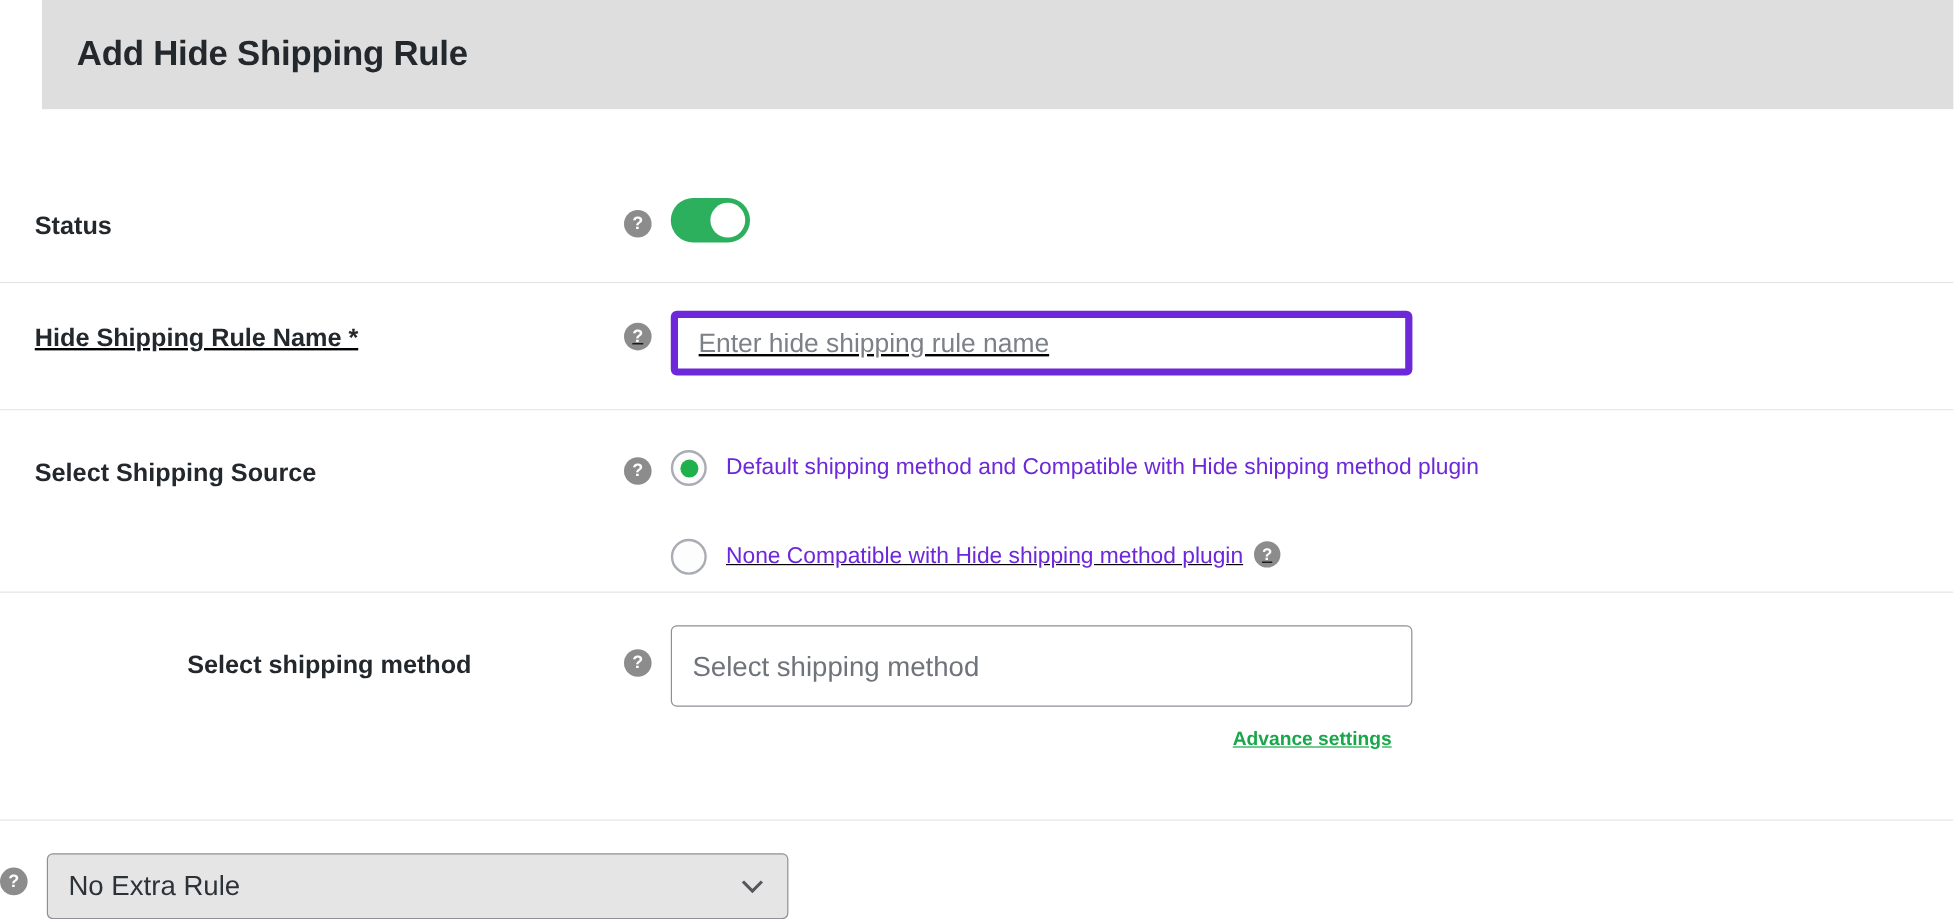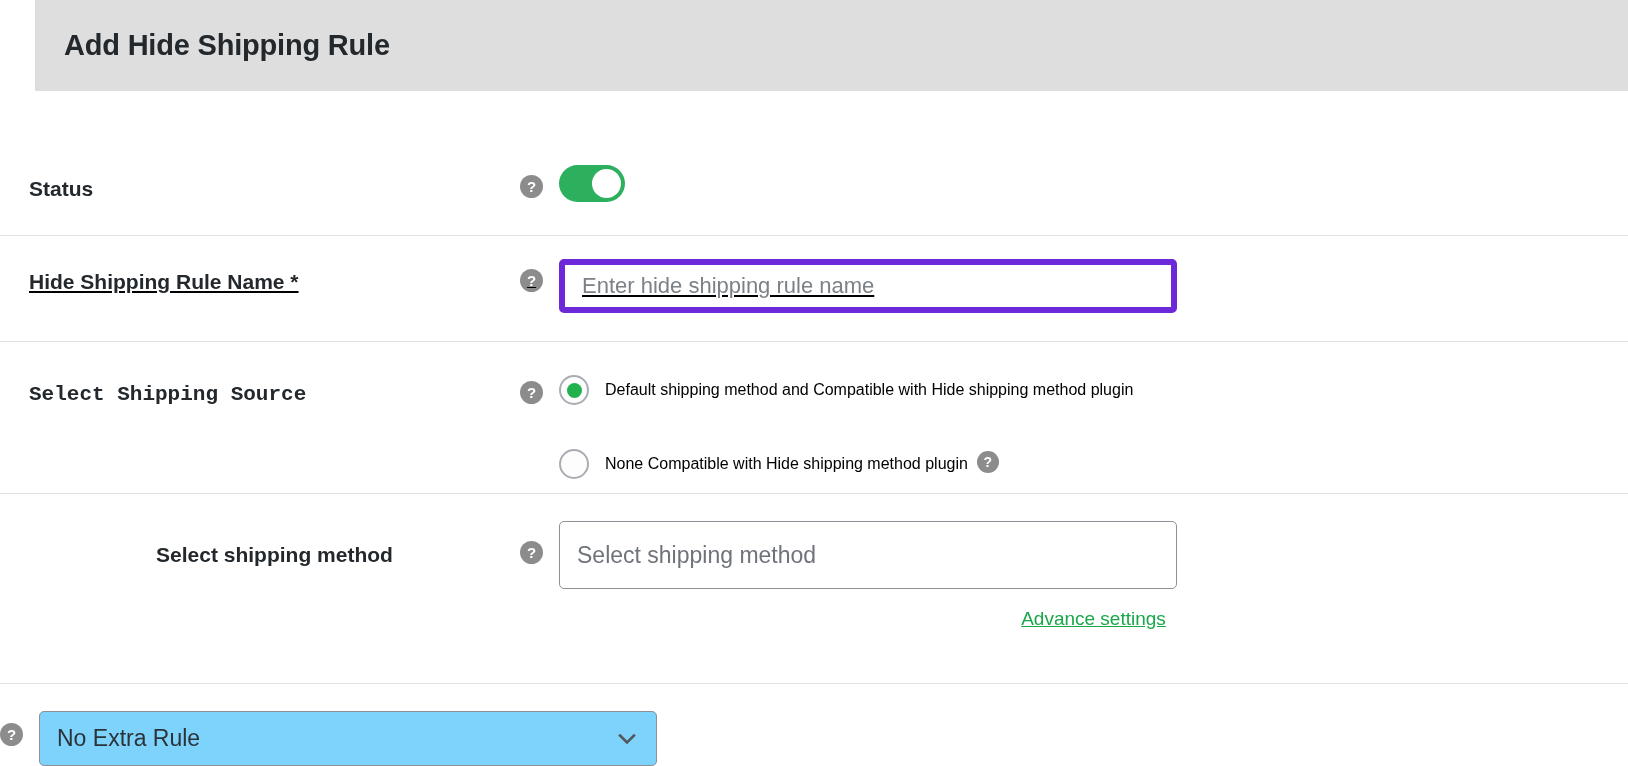--- a/index.html
+++ b/index.html
@@ -150,31 +150,31 @@
     font-size: 22px;
     color: #32373c;
     background: #ffffff;
     font-family: "Liberation Sans", sans-serif;
     outline: none;
   }
   .text-input::placeholder { color: #7c8087; opacity: 1; }
 
   
   .row-source { height: 152px; }
-  .row-source .row-label { padding-top: 40px; font-family: Liberation Mono, monospace; }
+  .row-source .row-label { padding-top: 40px; }
   .row-source .row-help  { padding-top: 39px; }
   .row-source .row-field { padding-top: 25px; }
 
   .radio-line {
     display: flex;
     align-items: center;
     height: 46px;
     margin-bottom: 28px;
   }
-  .radio-line:last-child { margin-bottom: 0; }
+  .radio-line:last-child { margin-bottom: 0; text-decoration: underline; }
 
   .radio {
     flex: 0 0 auto;
     width: 30px;
     height: 30px;
     border-radius: 50%;
     border: 2px solid #a9adb3;
     background: #fdfdfd;
     display: inline-flex;
     align-items: center;
@@ -184,22 +184,22 @@
   }
   .radio .dot {
     width: 15px;
     height: 15px;
     border-radius: 50%;
     background: transparent;
   }
   .radio.checked .dot { background: #21b14c; }
 
   .radio-label {
-    font-size: 16px;
-    color: #000000;
+    font-size: 19px;
+    color: #6d28d9;
     line-height: 1.1;
     white-space: nowrap;
     cursor: pointer;
   }
 
   
   .row-method { height: 190px; text-align: center; }
   .row-method .row-label { padding-top: 48px; }
   .row-method .row-help  { padding-top: 47px; }
   .row-method .row-field { padding-top: 27px; }
@@ -216,39 +216,40 @@
     cursor: text;
   }
   .multiselect .ms-placeholder {
     font-size: 23px;
     color: #6f737a;
   }
 
   .advance-link {
     display: inline-block;
     margin-top: 19px;
-    font-size: 19px;
+    font-size: 16px;
     color: #19a74a;
     text-decoration: underline;
     cursor: pointer;
+    font-weight: bold;
   }
 
   
   .row-extra { height: 126px; }
   .row-extra .row-label { padding-top: 40px; }
   .row-extra .row-help  { padding-top: 39px; }
   .row-extra .row-field { padding-top: 27px; }
 
   .select-box {
     position: relative;
     width: 618px;
     height: 55px;
     border: 1px solid #8f8f98;
     border-radius: 5px;
-    background: #7dd3fc;
+    background: #e5e5e5;
     display: flex;
     align-items: center;
     padding: 0 17px;
     cursor: pointer;
   }
   .select-box .sel-value {
     font-size: 23px;
     color: #2c3338;
   }
   .chevron {

